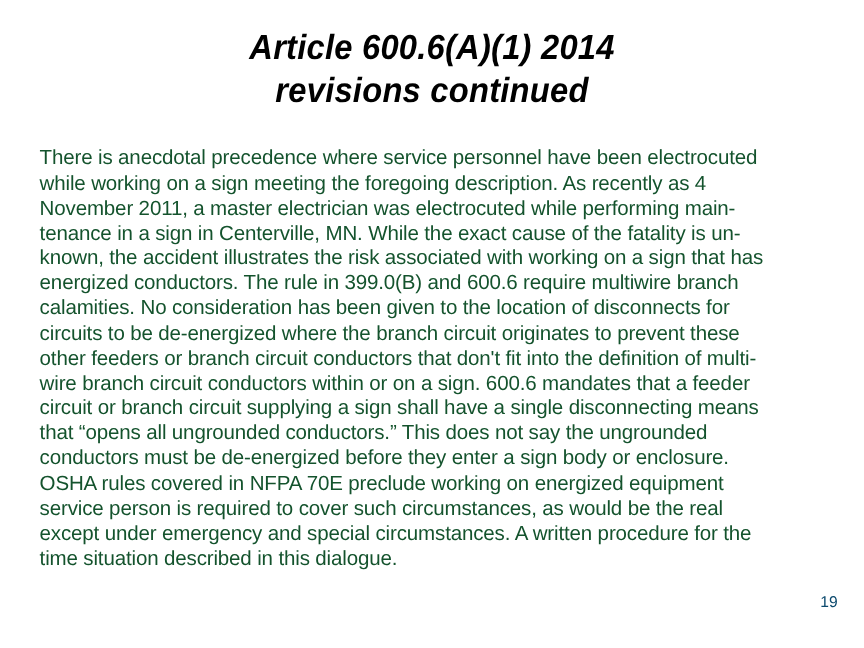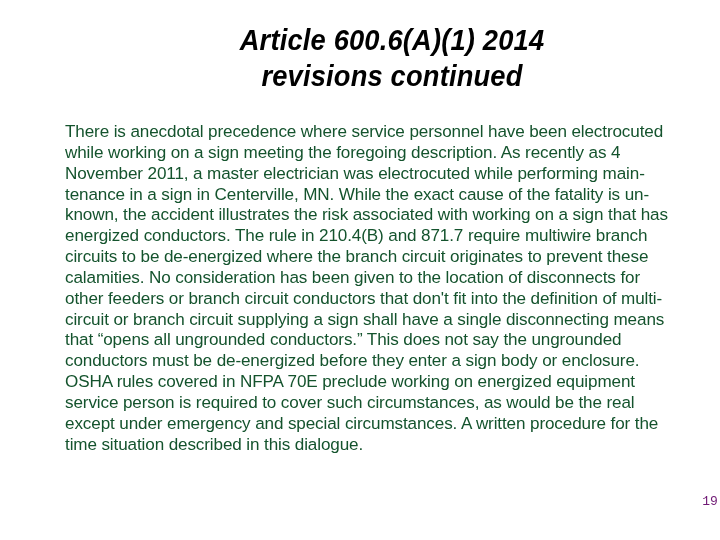--- a/index.html
+++ b/index.html
@@ -15,21 +15,20 @@
     color: #000000;
     overflow: hidden;
     position: relative;
     -webkit-font-smoothing: none;
   }
 
   .slide {
     position: absolute;
     inset: 0;
     background: #ffffff;
-    margin-left: 32px;
   }
 
   
   .slide-title {
     position: absolute;
     left: 0;
     top: 22px;
     width: 720px;
     text-align: center;
     font-family: "Liberation Sans", sans-serif;
@@ -63,47 +62,48 @@
     color: #14532d;
     letter-spacing: -0.12px;
   }
 
   
   .page-number {
     position: absolute;
     left: 658px;
     top: 494px;
     width: 40px;
-    text-align: center;
-    font-family: Liberation Mono, monospace;
+    text-align: right;
+    font-family: Liberation Sans, sans-serif;
     font-size: 13px;
     line-height: 16px;
-    color: #701a75;
+    color: #0c4a6e;
   }
 </style>
 </head>
 <body>
 
 <div class="slide">
 
   <div class="slide-title">
     <span class="tline">Article 600.6(A)(1) 2014</span>
     <span class="tline">revisions continued</span>
   </div>
 
   <div class="body-block">
     <span class="body-line">There is anecdotal precedence where service personnel have been electrocuted</span>
     <span class="body-line">while working on a sign meeting the foregoing description. As recently as 4</span>
     <span class="body-line">November 2011, a master electrician was electrocuted while performing main-</span>
     <span class="body-line">tenance in a sign in Centerville, MN. While the exact cause of the fatality is un-</span>
     <span class="body-line">known, the accident illustrates the risk associated with working on a sign that has</span>
-    <span class="body-line">energized conductors. The rule in 210.4(B) and 871.7 require multiwire branch</span>
+    <span class="body-line">energized conductors. The rule in 399.0(B) and 600.6 require multiwire branch</span>
+    <span class="body-line">calamities. No consideration has been given to the location of disconnects for</span>
     <span class="body-line">circuits to be de-energized where the branch circuit originates to prevent these</span>
-    <span class="body-line">calamities. No consideration has been given to the location of disconnects for</span>
     <span class="body-line">other feeders or branch circuit conductors that don't fit into the definition of multi-</span>
+    <span class="body-line">wire branch circuit conductors within or on a sign. 600.6 mandates that a feeder</span>
     <span class="body-line">circuit or branch circuit supplying a sign shall have a single disconnecting means</span>
     <span class="body-line">that “opens all ungrounded conductors.” This does not say the ungrounded</span>
     <span class="body-line">conductors must be de-energized before they enter a sign body or enclosure.</span>
     <span class="body-line">OSHA rules covered in NFPA 70E preclude working on energized equipment</span>
     <span class="body-line">service person is required to cover such circumstances, as would be the real</span>
     <span class="body-line">except under emergency and special circumstances. A written procedure for the</span>
     <span class="body-line">time situation described in this dialogue.</span>
   </div>
 
   <div class="page-number">19</div>

